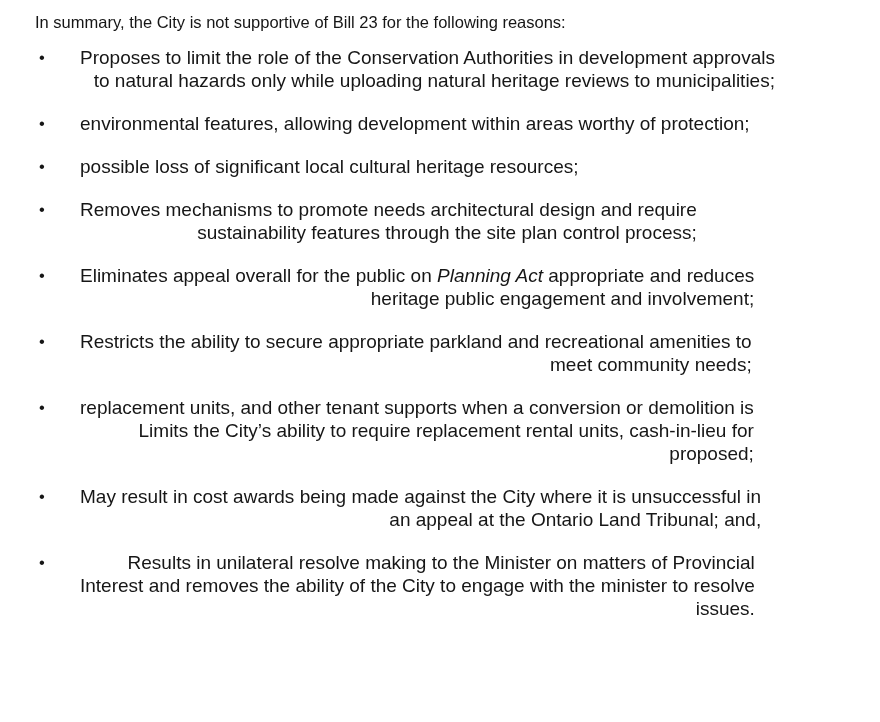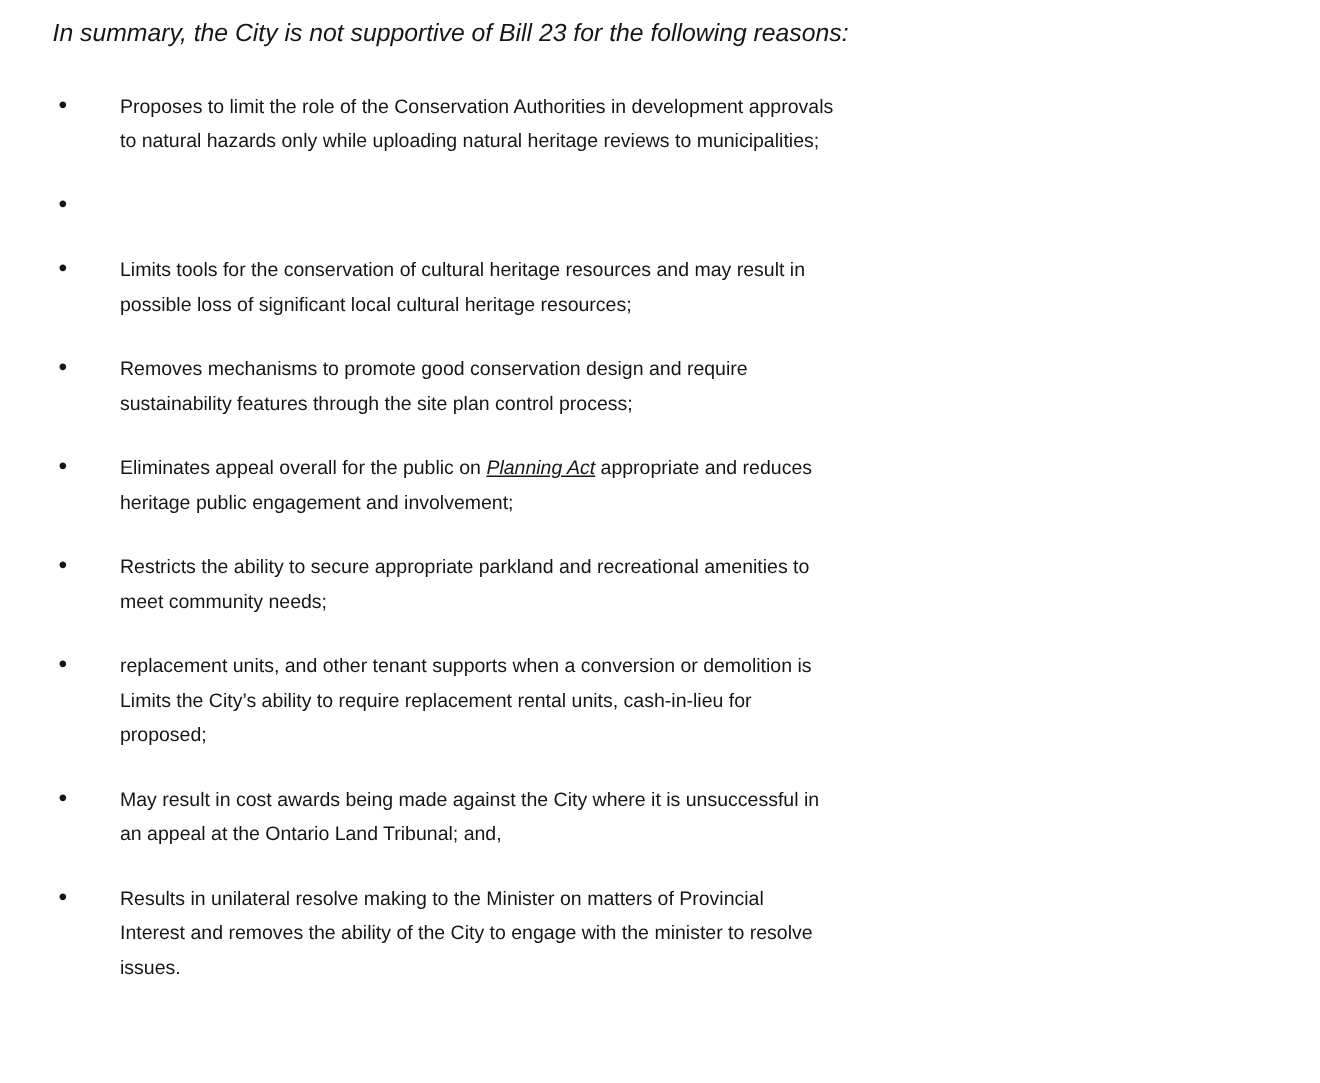--- a/index.html
+++ b/index.html
@@ -14,52 +14,51 @@
     color: #161616;
     overflow: hidden;
   }
   .page {
     box-sizing: border-box;
     width: 880px;
     height: 722px;
     padding: 11px 20px 0 35px;
   }
   .intro {
-    margin: 0 0 25px 0;
+    margin: 0 0 12px 0;
     font-size: 16.5px;
     line-height: 23px;
-    font-style: italic;
   }
   .bullet-list {
     margin: 0;
     padding: 0;
   }
   .bullet-item {
     display: flex;
     margin: 0 0 20px 0;
   }
   .marker {
     flex: 0 0 45px;
     width: 45px;
     box-sizing: border-box;
     padding-left: 4px;
     font-size: 16.5px;
     line-height: 23px;
   }
   .content {
-    font-size: 13px;
+    font-size: 19px;
     line-height: 23px;
+    text-align: right;
   }
   .line {
     display: block;
     white-space: nowrap;
   }
   .it {
     font-style: italic;
-    text-decoration: underline;
   }
 </style>
 </head>
 <body>
 
 <div class="page">
 
   <p class="intro">In summary, the City is not supportive of Bill 23 for the following reasons:</p>
 
   <div class="bullet-list">
@@ -68,35 +67,35 @@
       <span class="marker">•</span>
       <div class="content">
         <span class="line">Proposes to limit the role of the Conservation Authorities in development approvals</span>
         <span class="line">to natural hazards only while uploading natural heritage reviews to municipalities;</span>
       </div>
     </div>
 
     <div class="bullet-item">
       <span class="marker">•</span>
       <div class="content">
+        <span class="line">environmental features, allowing development within areas worthy of protection;</span>
       </div>
     </div>
 
     <div class="bullet-item">
       <span class="marker">•</span>
       <div class="content">
-        <span class="line">Limits tools for the conservation of cultural heritage resources and may result in</span>
         <span class="line">possible loss of significant local cultural heritage resources;</span>
       </div>
     </div>
 
     <div class="bullet-item">
       <span class="marker">•</span>
       <div class="content">
-        <span class="line">Removes mechanisms to promote good conservation design and require</span>
+        <span class="line">Removes mechanisms to promote needs architectural design and require</span>
         <span class="line">sustainability features through the site plan control process;</span>
       </div>
     </div>
 
     <div class="bullet-item">
       <span class="marker">•</span>
       <div class="content">
         <span class="line"><span>Eliminates appeal overall for the public on </span><span class="it">Planning Act</span><span> appropriate and reduces</span></span>
         <span class="line">heritage public engagement and involvement;</span>
       </div>

